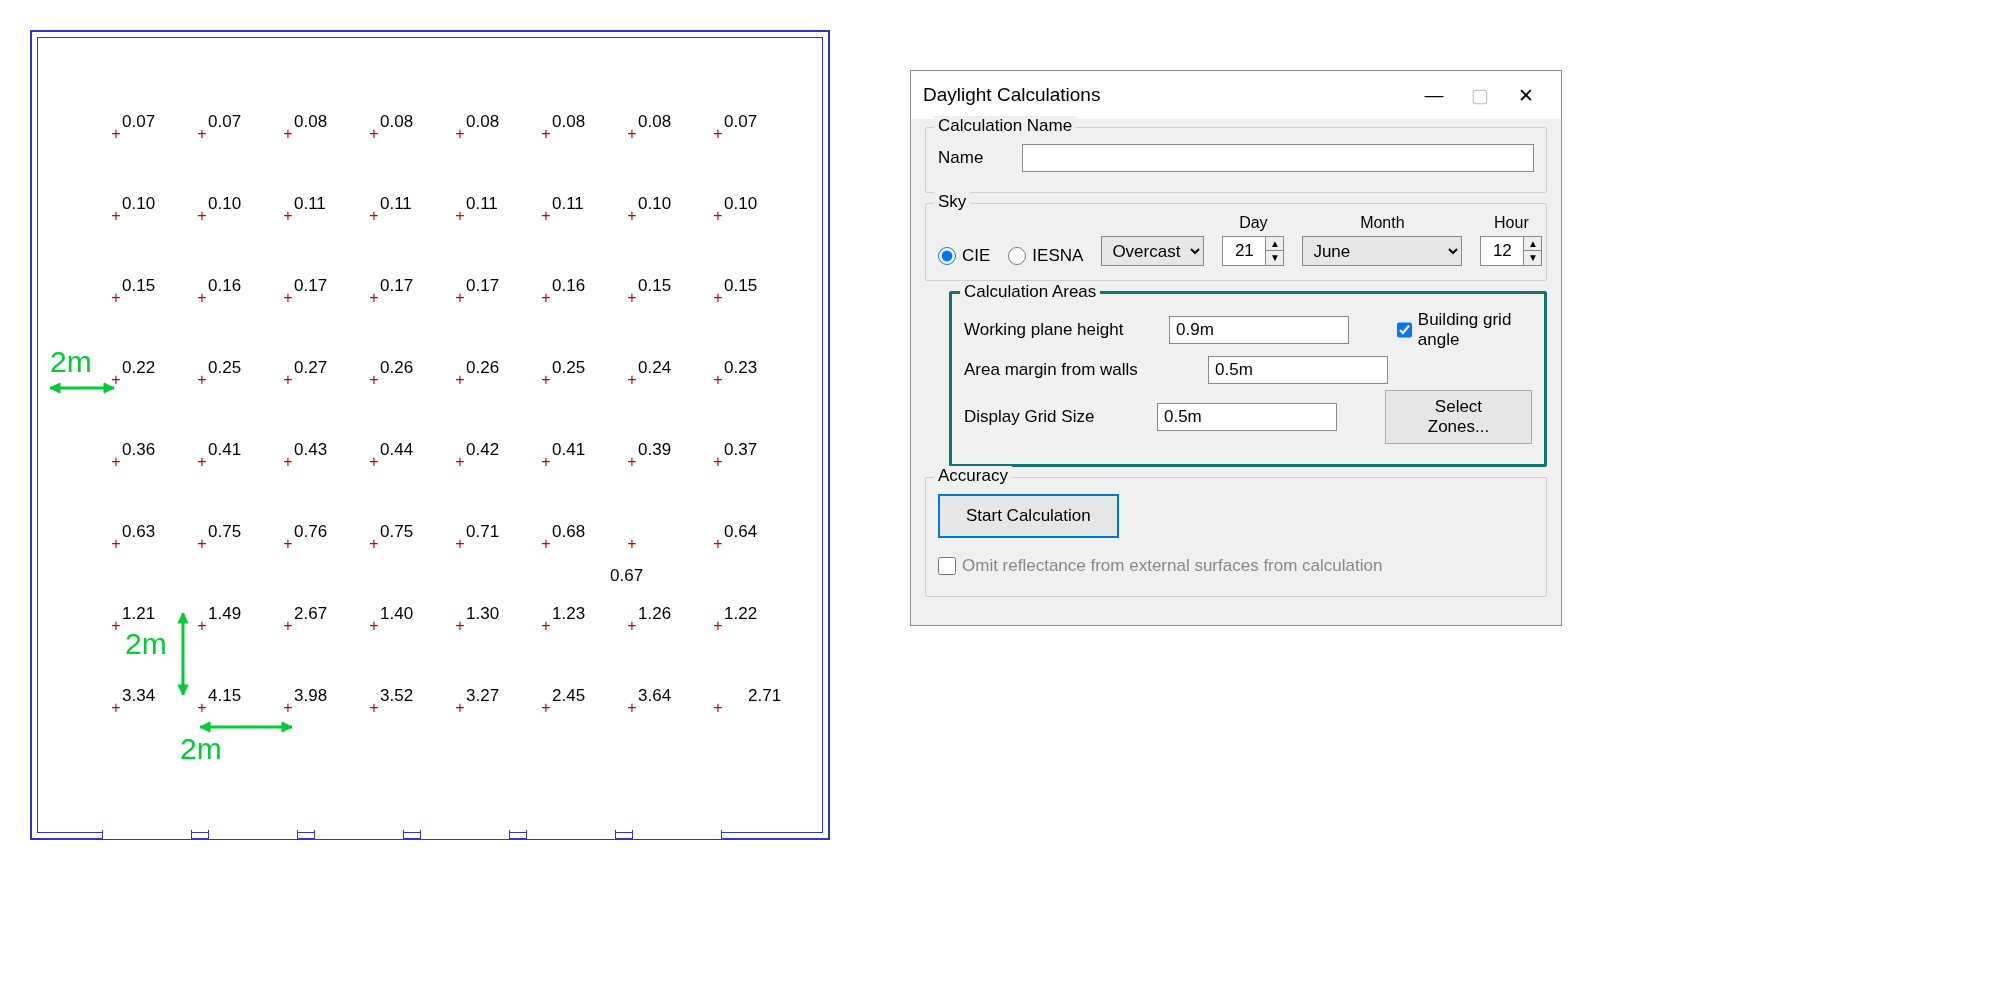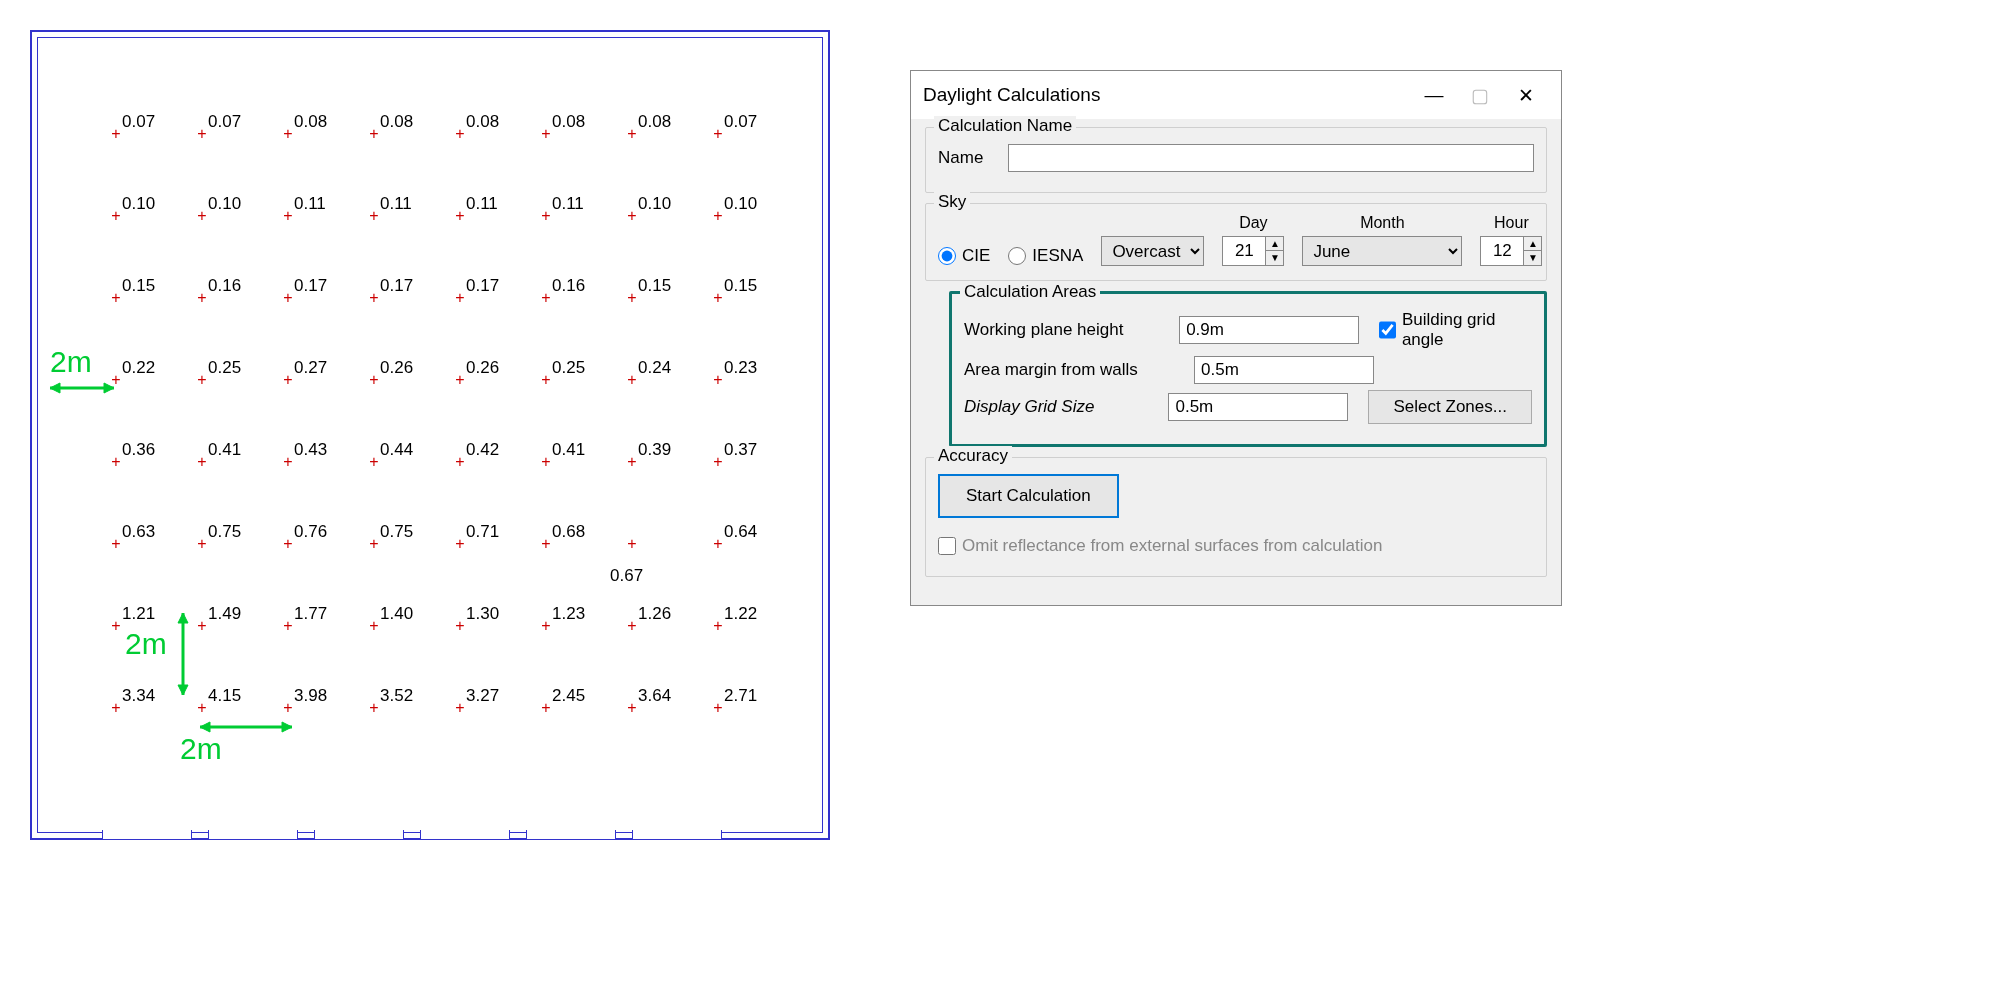--- a/index.html
+++ b/index.html
@@ -86,21 +86,21 @@
       background: #f0f0f0;
     }
     .group-label {
       position: absolute;
       top: -12px; left: 8px;
       padding: 0 4px;
       background: #f0f0f0;
       font-size: 17px;
     }
     .group.highlight { border: 3px solid #0f766e; margin-left: 24px; }
-    .row { display: flex; align-items: center; gap: 10px; margin: 6px 0; }
+    .row { display: flex; align-items: center; gap: 24px; margin: 6px 0; }
     .row label.tag { min-width: 60px; }
     input[type=text] {
       border: 1px solid #888; background: #fff; height: 28px; padding: 2px 6px; font-size: 17px;
     }
     .btn {
       background: #e6e6e6; border: 1px solid #aaa; padding: 6px 18px;
       font-size: 17px; cursor: default;
     }
     .btn.primary { border: 2px solid #0078d7; padding: 10px 26px; }
     .radio, .check { width: 18px; height: 18px; }
@@ -222,21 +222,21 @@
         <div class="grid-point" style="left: 520px; top: 490px;">0.68</div>
         <div class="grid-cross" style="left: 514px; top: 512px;">+</div>
         <div class="grid-point" style="left: 578px; top: 490px; margin-top: 44px;">0.67</div>
         <div class="grid-cross" style="left: 600px; top: 512px;">+</div>
         <div class="grid-point" style="left: 692px; top: 490px;">0.64</div>
         <div class="grid-cross" style="left: 686px; top: 512px;">+</div>
         <div class="grid-point" style="left: 90px; top: 572px;">1.21</div>
         <div class="grid-cross" style="left: 84px; top: 594px;">+</div>
         <div class="grid-point" style="left: 176px; top: 572px;">1.49</div>
         <div class="grid-cross" style="left: 170px; top: 594px;">+</div>
-        <div class="grid-point" style="left: 262px; top: 572px;">1.77</div>
+        <div class="grid-point" style="left: 262px; top: 572px;">2.67</div>
         <div class="grid-cross" style="left: 256px; top: 594px;">+</div>
         <div class="grid-point" style="left: 348px; top: 572px;">1.40</div>
         <div class="grid-cross" style="left: 342px; top: 594px;">+</div>
         <div class="grid-point" style="left: 434px; top: 572px;">1.30</div>
         <div class="grid-cross" style="left: 428px; top: 594px;">+</div>
         <div class="grid-point" style="left: 520px; top: 572px;">1.23</div>
         <div class="grid-cross" style="left: 514px; top: 594px;">+</div>
         <div class="grid-point" style="left: 606px; top: 572px;">1.26</div>
         <div class="grid-cross" style="left: 600px; top: 594px;">+</div>
         <div class="grid-point" style="left: 692px; top: 572px;">1.22</div>
@@ -248,21 +248,21 @@
         <div class="grid-point" style="left: 262px; top: 654px;">3.98</div>
         <div class="grid-cross" style="left: 256px; top: 676px;">+</div>
         <div class="grid-point" style="left: 348px; top: 654px;">3.52</div>
         <div class="grid-cross" style="left: 342px; top: 676px;">+</div>
         <div class="grid-point" style="left: 434px; top: 654px;">3.27</div>
         <div class="grid-cross" style="left: 428px; top: 676px;">+</div>
         <div class="grid-point" style="left: 520px; top: 654px;">2.45</div>
         <div class="grid-cross" style="left: 514px; top: 676px;">+</div>
         <div class="grid-point" style="left: 606px; top: 654px;">3.64</div>
         <div class="grid-cross" style="left: 600px; top: 676px;">+</div>
-        <div class="grid-point" style="left: 692px; top: 654px;">2.71</div>
+        <div class="grid-point" style="left: 716px; top: 654px;">2.71</div>
         <div class="grid-cross" style="left: 686px; top: 676px;">+</div>
       </div>
 
     <div class="ann-label" style="left:18px; top:313px;">2m</div>
     <svg class="arrow" style="left:14px; top:348px;" width="72" height="16">
       <line x1="4" y1="8" x2="68" y2="8" stroke="#00cc33" stroke-width="3"></line>
       <polygon points="4,8 14,3 14,13"></polygon>
       <polygon points="68,8 58,3 58,13"></polygon>
     </svg>
 
@@ -358,21 +358,21 @@
           <label class="check-label">
             <input class="check" type="checkbox" checked="" style="">
             <span>Building grid angle</span>
           </label>
         </div>
         <div class="row">
           <label style="width:220px;">Area margin from walls</label>
           <input type="text" style="width: 180px;" value="0.5m">
         </div>
         <div class="row">
-          <label style="width:220px;font-style:italic;">Display Grid Size</label>
+          <label style="width:220px;">Display Grid Size</label>
           <input type="text" style="width: 180px;" value="0.5m">
           <span style="flex:1"></span>
           <button class="btn" style="width:180px;">Select Zones...</button>
         </div>
       </div>
 
       <div class="group">
         <span class="group-label">Accuracy</span>
         <div class="row">
           <button class="btn primary">Start Calculation</button>

